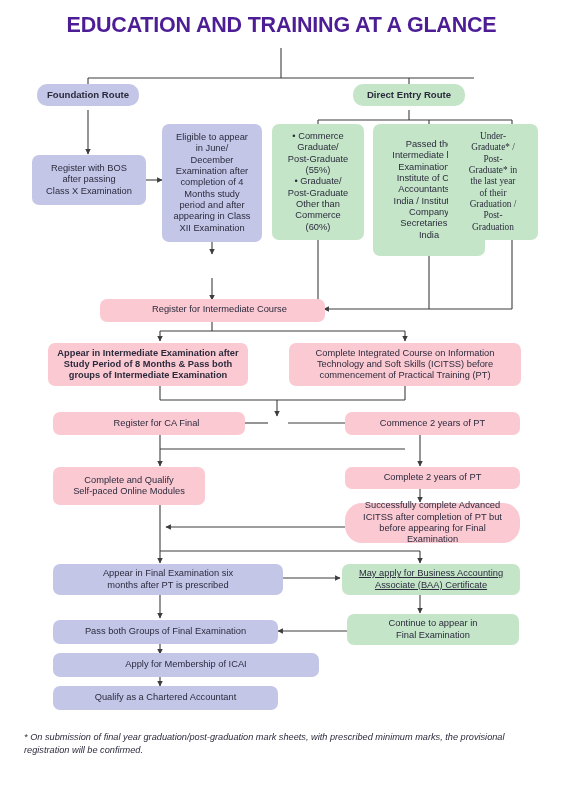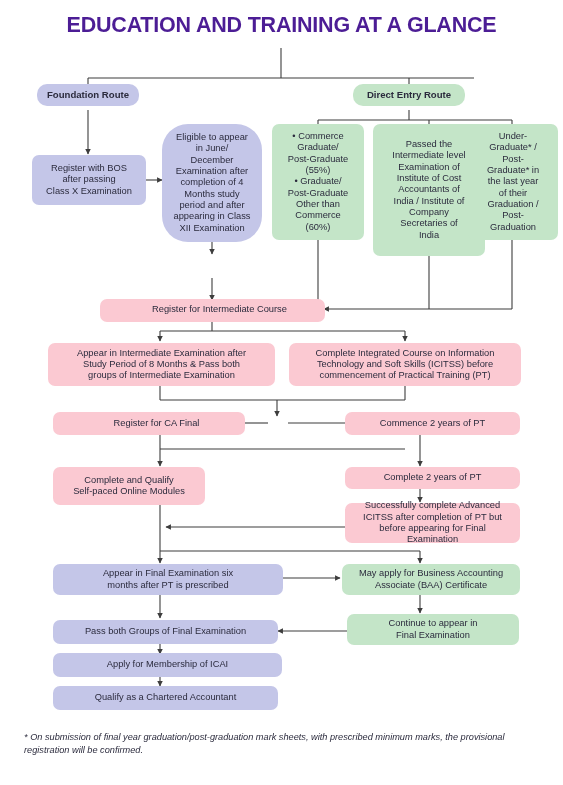--- a/index.html
+++ b/index.html
@@ -173,21 +173,21 @@
   <div class="node green route-head" style="left:353px; top:84px; width:112px; height:22px;">
     <span class="txt">Direct Entry Route</span>
   </div>
 
   <div class="node purple" style="left:32px; top:155px; width:114px; height:50px;">
     <span class="txt">Register with BOS
 after passing
 Class X Examination</span>
   </div>
 
-  <div class="node purple" style="left:162px; top:124px; width:100px; height:118px;border-radius:26px;">
+  <div class="node purple" style="left:162px; top:124px; width:100px; height:118px;">
     <span class="txt">Eligible to appear
 in June/
 December
 Examination after
 completion of 4
 Months study
 period and after
 appearing in Class
 XII Examination</span>
   </div>
@@ -209,41 +209,41 @@
 Intermediate level
 Examination of
 Institute of Cost
 Accountants of
 India / Institute of
 Company
 Secretaries of
 India</span>
   </div>
 
-  <div class="node green" style="left:468px; top:124px; width:90px; height:116px;">
+  <div class="node green" style="left:448px; top:124px; width:90px; height:116px;font-family:Liberation Serif, serif;">
     <span class="txt">Under-
 Graduate* /
 Post-
 Graduate* in
 the last year
 of their
 Graduation /
 Post-
 Graduation</span>
   </div>
 
   <div class="node pink" style="left:100px; top:255px; width:225px; height:23px;margin-top:44px;">
     <span class="txt">Pass Class XII and Foundation Examination</span>
   </div>
 
   <div class="node pink" style="left:117px; top:299px; width:205px; height:22px;">
     <span class="txt">Register for Intermediate Course</span>
   </div>
 
-  <div class="node pink" style="left:48px; top:343px; width:227px; height:43px;">
+  <div class="node pink" style="left:48px; top:343px; width:200px; height:43px;font-weight:bold;">
     <span class="txt">Appear in Intermediate Examination after
 Study Period of 8 Months &amp; Pass both
 groups of Intermediate Examination</span>
   </div>
 
   <div class="node pink" style="left:289px; top:343px; width:232px; height:43px;">
     <span class="txt">Complete Integrated Course on Information
 Technology and Soft Skills (ICITSS) before
 commencement of Practical Training (PT)</span>
   </div>
@@ -258,47 +258,47 @@
 
   <div class="node pink" style="left:53px; top:467px; width:152px; height:38px;">
     <span class="txt">Complete and Qualify
 Self-paced Online Modules</span>
   </div>
 
   <div class="node pink" style="left:345px; top:467px; width:175px; height:22px;">
     <span class="txt">Complete 2 years of PT</span>
   </div>
 
-  <div class="node pink" style="left:345px; top:503px; width:175px; height:40px;">
+  <div class="node pink" style="left:345px; top:503px; width:175px; height:40px;border-radius:17px;">
     <span class="txt">Successfully complete Advanced
 ICITSS after completion of PT but
 before appearing for Final
 Examination</span>
   </div>
 
   <div class="node purple" style="left:53px; top:564px; width:230px; height:31px;">
     <span class="txt">Appear in Final Examination six
 months after PT is prescribed</span>
   </div>
 
-  <div class="node green" style="left:342px; top:564px; width:178px; height:31px;">
+  <div class="node green" style="left:342px; top:564px; width:178px; height:31px;text-decoration:underline;">
     <span class="txt">May apply for Business Accounting
 Associate (BAA) Certificate</span>
   </div>
 
   <div class="node green" style="left:347px; top:614px; width:172px; height:31px;">
     <span class="txt">Continue to appear in
 Final Examination</span>
   </div>
 
   <div class="node purple" style="left:53px; top:620px; width:225px; height:24px;">
     <span class="txt">Pass both Groups of Final Examination</span>
   </div>
 
-  <div class="node purple" style="left:53px; top:653px; width:229px; height:24px;">
+  <div class="node purple" style="left:53px; top:653px; width:266px; height:24px;">
     <span class="txt">Apply for Membership of ICAI</span>
   </div>
 
   <div class="node purple" style="left:53px; top:686px; width:225px; height:24px;">
     <span class="txt">Qualify as a Chartered Accountant</span>
   </div>
 
   <div class="footnote">* On submission of final year graduation/post-graduation mark sheets, with prescribed minimum marks, the provisional registration will be confirmed.</div>
 
 </div>

